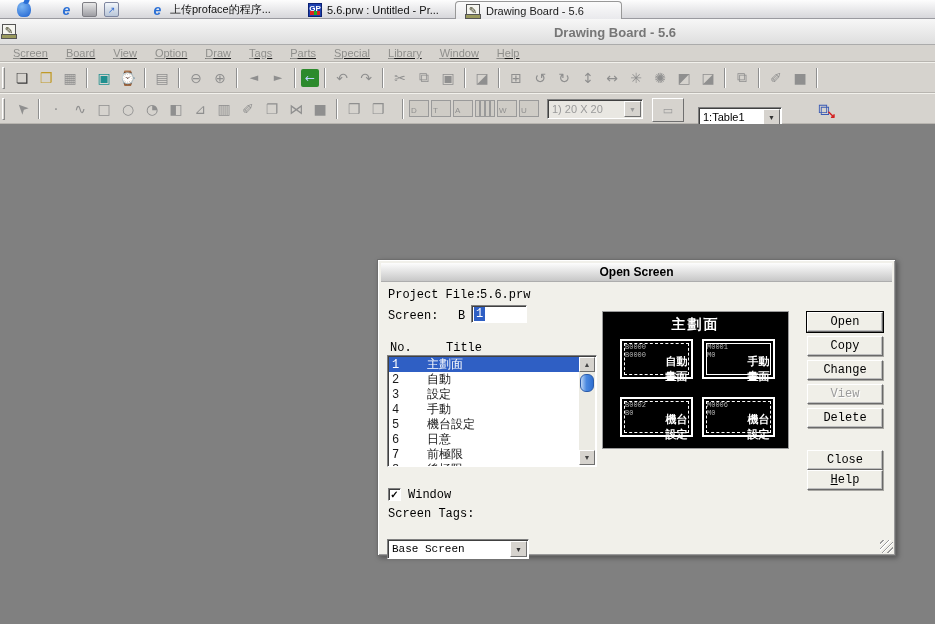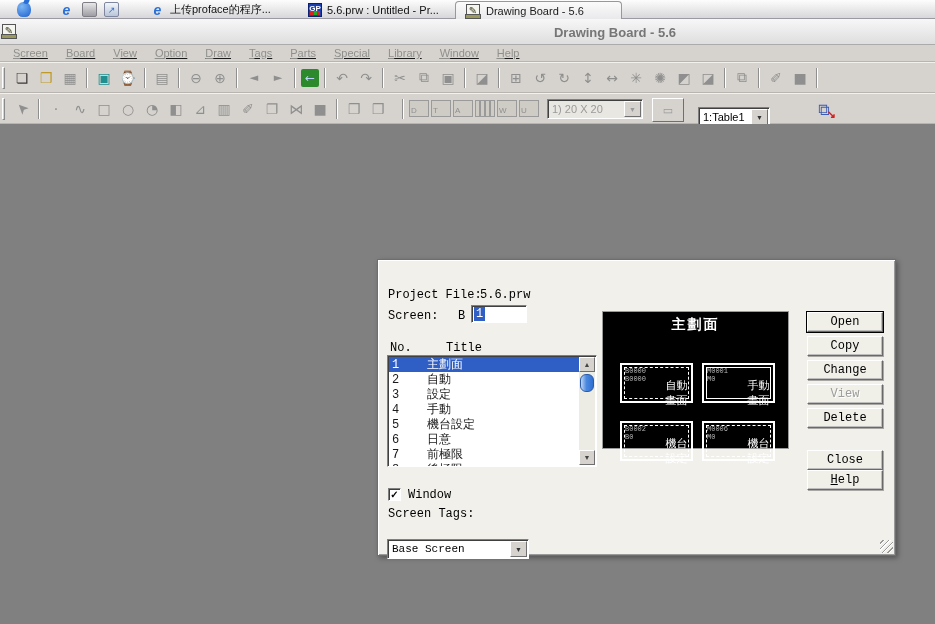--- a/index.html
+++ b/index.html
@@ -82,25 +82,25 @@
   .lrow .ltitle { font-size:12px; font-family:"DejaVu Sans",sans-serif; }
   .lrow.sel { background:#2f5fc4; color:#fff; }
   .vsb { position:absolute; right:1px; top:1px; width:16px; bottom:1px; background:#ecebe4; }
   .sbtn { position:absolute; left:0; width:16px; height:15px; background:#d6d3ce; border:1px solid; border-color:#fff #6f6f6f #6f6f6f #fff; display:flex; align-items:center; justify-content:center; font-size:7px; color:#444; }
   .sbtn.up { top:0; } .sbtn.down { bottom:0; }
   .sthumb { position:absolute; left:1px; top:17px; width:14px; height:18px; border-radius:6px;
     background:linear-gradient(90deg,#bcd5f5,#4a88e0 45%,#2f6fd0); border:1px solid #2a5aa8; }
 
   .preview { position:absolute; left:224px; top:51px; width:187px; height:138px; background:#000; border:1px solid #9a9a9a; }
   .pv-title { position:absolute; left:0; right:0; top:4px; text-align:center; color:#fff; font-weight:bold; font-size:14px; letter-spacing:2px; font-family:"DejaVu Sans",sans-serif; }
-  .cell { position:absolute; width:73px; height:40px; border:2px solid #fff;margin-top:24px; }
+  .cell { position:absolute; width:73px; height:40px; border:2px solid #fff; }
   .cell .inner { position:absolute; left:2px; top:2px; right:2px; bottom:2px; border:1px dashed #fff; }
   .cell.solid .inner { border-style:solid; }
   .cell .addr { position:absolute; left:3px; top:2px; font-size:7px; line-height:8px; color:#b5b5b5; font-family:"Liberation Mono","DejaVu Sans Mono",monospace; }
-  .cell .clabel { position:absolute; left:0; right:0; top:13px; text-align:center; color:#fff; font-weight:normal; font-size:11px; font-family:"DejaVu Sans",sans-serif;padding-left:40px; }
+  .cell .clabel { position:absolute; left:0; right:0; top:13px; text-align:center; color:#fff; font-weight:bold; font-size:11px; font-family:"DejaVu Sans",sans-serif;padding-left:40px; }
   .cell.c0 { left:17px; top:27px; } .cell.c1 { left:99px; top:27px; }
   .cell.c2 { left:17px; top:85px; } .cell.c3 { left:99px; top:85px; }
 
   .dbtn { position:absolute; left:429px; width:76px; height:20px; background:#f0efe8; color:#000;
     font-family:"Liberation Mono","DejaVu Sans Mono",monospace; font-size:12px;
     border:1px solid; border-color:#fff #696969 #696969 #fff; box-shadow:inset -1px -1px 0 #bdbdbd, 1px 1px 0 rgba(0,0,0,.3); }
   .dbtn.default { box-shadow:0 0 0 1px #000, inset -1px -1px 0 #bdbdbd; }
   .dbtn.disabled { color:#9c9c9c; text-shadow:1px 1px 0 #fff; }
   .dbtn.mn::first-letter { text-decoration:underline; }
 
@@ -225,33 +225,34 @@
   <span class="libbox">A</span>
   <span class="libbox stripes"></span>
   <span class="libbox">W</span>
   <span class="libbox">U</span>
 
   <div class="combo disabled" style="left:547px; top:5px; width:96px">
     <span class="cval">1) 20 X 20</span>
     <span class="carr">▼</span>
   </div>
   <span class="tilebtn">▭</span>
-  <div class="combo" style="left:698px; top:13px; width:72px">
+  <div class="combo" style="left:698px; top:13px; width:84px">
     <span class="cval" style="color:#000">1:Table1</span>
     <span class="carr">▼</span>
   </div>
   <span class="tblicon">
     <span class="pg">⧉</span>
     <span class="ra">↘</span>
   </span>
 </div>
 
 <div class="workspace">
 
   <div class="dialog" style="left:377px; top:135px;">
+    <div class="dtitle">Open Screen</div>
 
     <span class="dlabel mono" style="left:10px; top:28px">Project File:</span>
     <span class="dlabel mono" style="left:102px; top:28px">5.6.prw</span>
 
     <span class="dlabel mono" style="left:10px; top:49px">Screen:</span>
     <span class="dlabel mono" style="left:80px; top:49px">B</span>
     <div class="field screen-input mono">
       <span class="selhl">1</span>
     </div>
 

